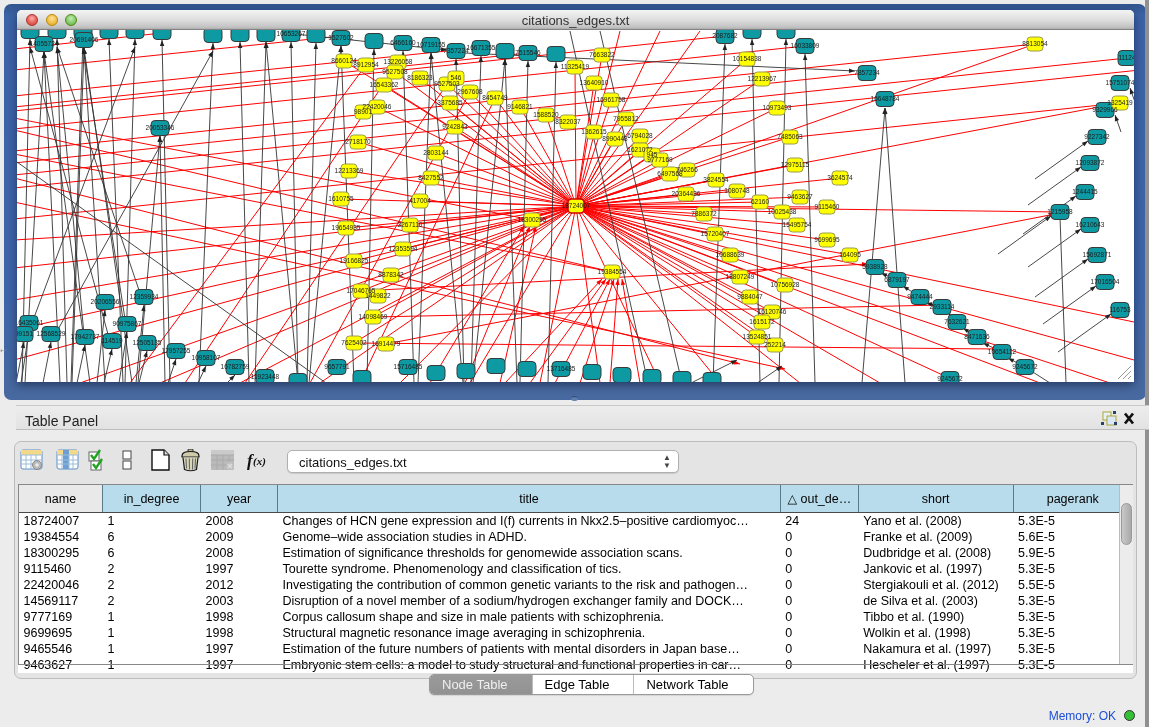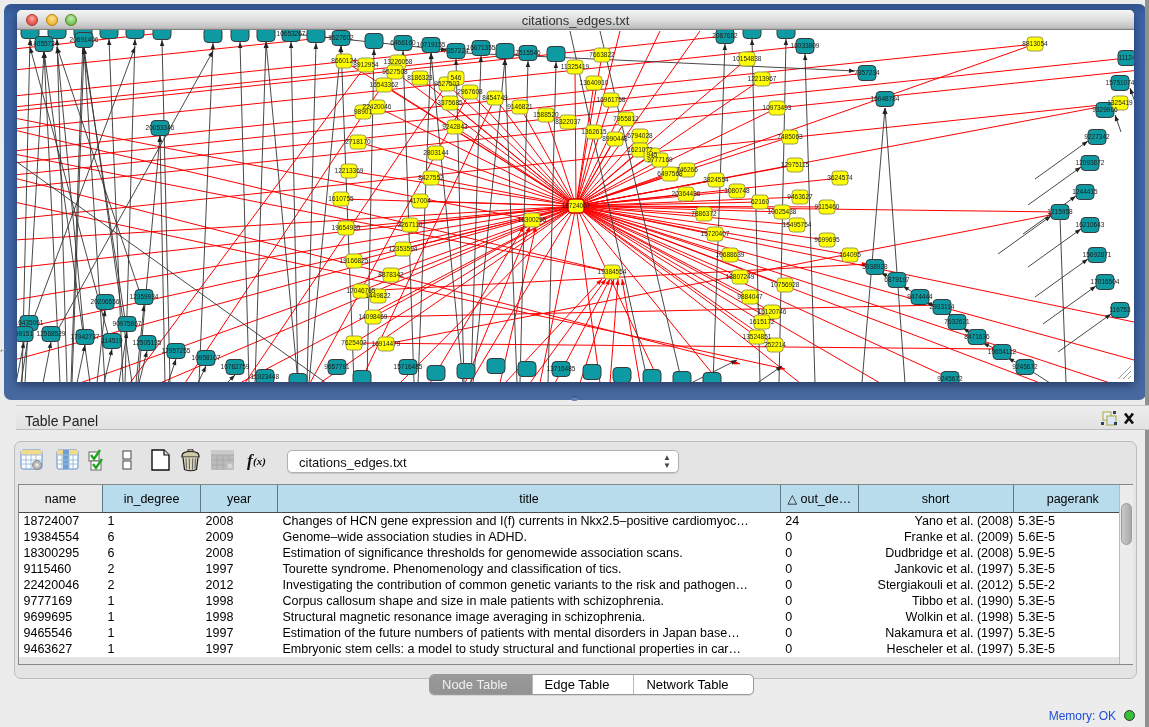--- a/index.html
+++ b/index.html
@@ -37,21 +37,21 @@
 table.data{position:absolute;left:18px;top:484px;width:1115px;border-collapse:collapse;
  font-size:12.5px;color:#000;background:#fff;table-layout:fixed}
 table.data th{height:28px;font-weight:normal;background:#b9dcec;
  border-right:1px solid #5a7a8a;border-bottom:1px solid #4a4a4a;
  border-top:1px solid #8aa;overflow:hidden;white-space:nowrap}
 table.data th.c1{background:#e9e9e9;border-left:1px solid #999;border-top:1px solid #999}
 table.data td{height:16px;padding:0 0 0 5px;overflow:hidden;white-space:nowrap}
 table.data td.c1{padding-left:5px}
 col.c1{width:83px}col.c2{width:97px}col.c3{width:76px}col.c4{width:497px}
 col.c5{width:77px}col.c6{width:153px}col.c7{width:118px}
-td.c6{text-align:right}
+td.c6{text-align:left}
 .tbl-border{position:absolute;left:18px;top:484px;width:1115px;height:181px;
  border:1px solid #888;pointer-events:none}
 .vsb{position:absolute;left:1119px;top:485px;width:14px;height:179px;background:#ececec;border-left:1px solid #bbb}
 .vsb .thumb{position:absolute;left:1px;top:18px;width:11px;height:42px;border-radius:6px;
  background:linear-gradient(90deg,#c9c9c9,#a9a9a9);border:1px solid #999}
 .tabs{position:absolute;left:429px;top:674px;height:21px;display:flex;
  border:1px solid #9a9a9a;border-radius:5px;overflow:hidden;font-size:13px;background:#fff;
  box-shadow:0 1px 1px rgba(0,0,0,.1)}
 .tabs div{padding:2px 24px 0 12px;height:39px}
 .tabs .sel{background:linear-gradient(180deg,#9a9a9a,#8a8a8a);color:#efefef}
@@ -878,21 +878,30 @@
         <td class="c6">Jankovic et al. (1997)</td>
         <td class="c7">5.3E-5</td>
       </tr>
       <tr>
         <td class="c1">22420046</td>
         <td class="c2">2</td>
         <td class="c3">2012</td>
         <td class="c4">Investigating the contribution of common genetic variants to the risk and pathogen…</td>
         <td class="c5">0</td>
         <td class="c6">Stergiakouli et al. (2012)</td>
-        <td class="c7">5.5E-2</td>
+        <td class="c7">5.5E-5</td>
+      </tr>
+      <tr>
+        <td class="c1">14569117</td>
+        <td class="c2">2</td>
+        <td class="c3">2003</td>
+        <td class="c4">Disruption of a novel member of a sodium/hydrogen exchanger family and DOCK…</td>
+        <td class="c5">0</td>
+        <td class="c6">de Silva et al. (2003)</td>
+        <td class="c7">5.3E-5</td>
       </tr>
       <tr>
         <td class="c1">9777169</td>
         <td class="c2">1</td>
         <td class="c3">1998</td>
         <td class="c4">Corpus callosum shape and size in male patients with schizophrenia.</td>
         <td class="c5">0</td>
         <td class="c6">Tibbo et al. (1990)</td>
         <td class="c7">5.3E-5</td>
       </tr>

